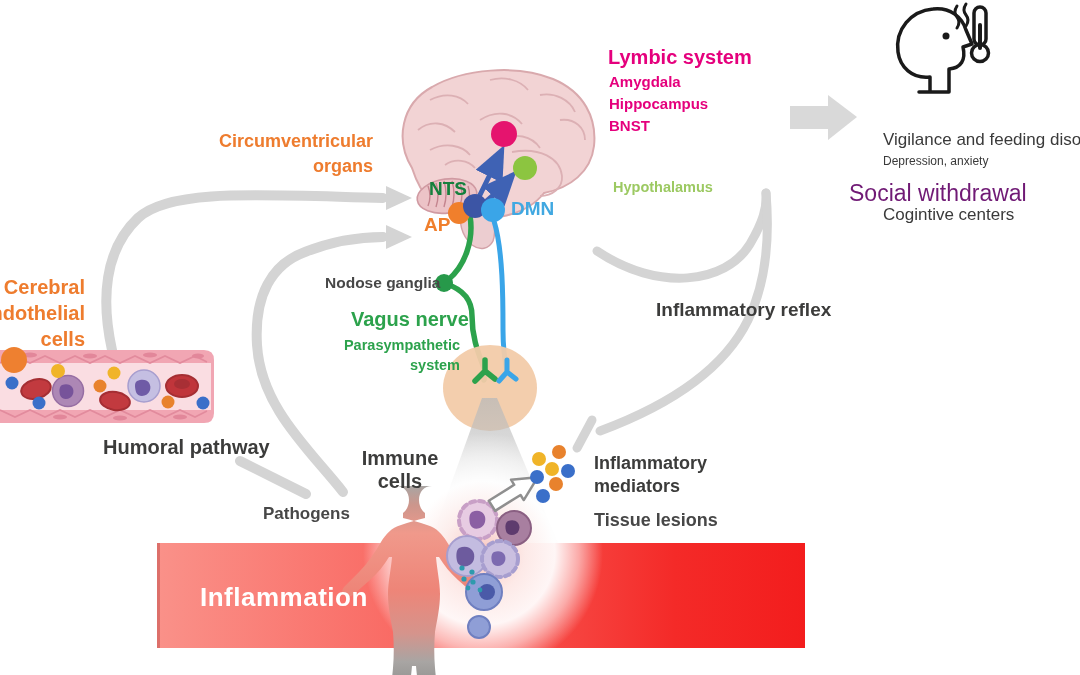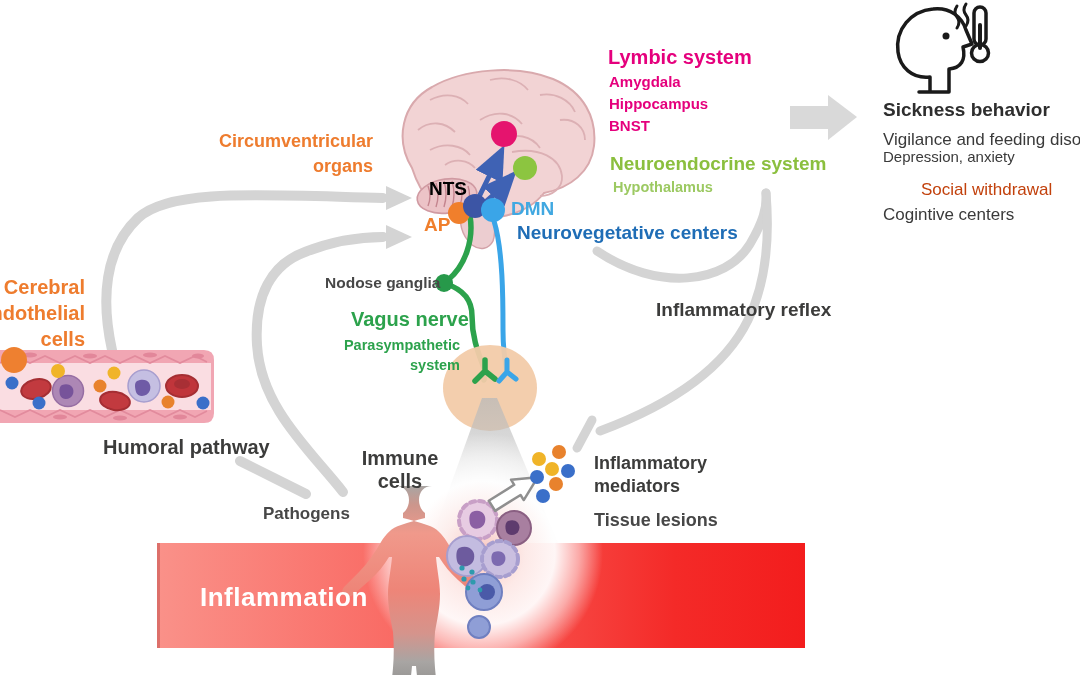--- a/index.html
+++ b/index.html
@@ -6,21 +6,21 @@
   #canvas{position:relative;width:1080px;height:675px;overflow:hidden;background:#fff;
           font-family:"Liberation Sans",sans-serif;}
   #art{position:absolute;left:0;top:0;}
   .lbl{position:absolute;line-height:1.15;white-space:nowrap;}
   .b{font-weight:bold;}
   .magenta{color:#e5007d;}
   .green{color:#8bbf3e;}
   .vgreen{color:#2ca24c;}
   .blue{color:#1f6db6;}
   .lblue{color:#41a8e1;}
-  .nblue{color:#000000;}
+  .nblue{color:#15803d;}
   .orange{color:#ee7c2e;}
   .dark{color:#3c3c3b;}
   .mid{color:#474747;font-weight:600;}
   .right{text-align:right;}
   .white{color:#ffffff;}
 </style>
 </head>
 <body>
 
 <div id="canvas">
@@ -249,24 +249,22 @@
     <circle cx="980" cy="53" r="8.5" stroke-width="3.5"></circle>
     <line x1="980" y1="25" x2="980" y2="48" stroke-width="4" stroke="#1a1a1a"></line>
   </g>
 </svg>
 
 <div class="lbl magenta b" style="left:608px;top:46px;font-size:20px;">Lymbic system</div>
 <div class="lbl magenta" style="left:609px;top:73px;font-size:15px;font-weight:700;">Amygdala</div>
 <div class="lbl magenta" style="left:609px;top:95px;font-size:15px;font-weight:600;">Hippocampus</div>
 <div class="lbl magenta" style="left:609px;top:117px;font-size:15px;font-weight:600;">BNST</div>
 
-<div class="lbl green b" style="left:610px;top:153px;font-size:19px;">Neuroendocrine system</div>
 <div class="lbl" style="left:613px;top:179px;font-size:14.5px;font-weight:600;color:#9cc962;">Hypothalamus</div>
 
-<div class="lbl blue b" style="left:517px;top:222px;font-size:19px;">Neurovegetative centers</div>
 
 <div class="lbl nblue b" style="left:429px;top:178px;font-size:19px;">NTS</div>
 <div class="lbl orange b" style="left:424px;top:214px;font-size:19px;color:#f07f2c;">AP</div>
 <div class="lbl lblue b" style="left:511px;top:198px;font-size:19px;">DMN</div>
 
 <div class="lbl orange b right" style="right:707px;top:131px;font-size:18px;">Circumventricular</div>
 <div class="lbl orange b right" style="right:707px;top:156px;font-size:18px;">organs</div>
 
 <div class="lbl orange b right" style="right:995px;top:276px;font-size:20px;">Cerebral</div>
 <div class="lbl orange b right" style="right:995px;top:302px;font-size:20px;">endothelial</div>
@@ -288,19 +286,18 @@
 <div class="lbl dark b" style="left:340px;top:447px;width:120px;text-align:center;font-size:20px;">Immune</div>
 <div class="lbl dark b" style="left:340px;top:470px;width:120px;text-align:center;font-size:20px;">cells</div>
 
 <div class="lbl dark b" style="left:594px;top:453px;font-size:18px;">Inflammatory</div>
 <div class="lbl dark b" style="left:594px;top:476px;font-size:18px;">mediators</div>
 
 <div class="lbl mid b" style="left:594px;top:510px;font-size:18px;">Tissue lesions</div>
 
 <div class="lbl white b" style="left:200px;top:583px;font-size:26px;letter-spacing:0.5px;">Inflammation</div>
 
-<div class="lbl b" style="left:883px;top:99px;font-size:19px;color:#2e2e2e;">Sickness behavior</div>
 <div class="lbl" style="left:883px;top:130px;font-size:17px;color:#3a3a3a;">Vigilance and feeding disorders</div>
-<div class="lbl" style="left:883px;top:148px;font-size:15px;color:#3a3a3a;">Depression, anxiety</div>
-<div class="lbl" style="left:921px;top:180px;font-size:17px;color:#c2410c;">Social withdrawal</div>
+<div class="lbl" style="left:883px;top:155px;font-size:12px;color:#3a3a3a;">Depression, anxiety</div>
+<div class="lbl" style="left:849px;top:180px;font-size:23px;color:#701a75;">Social withdrawal</div>
 <div class="lbl" style="left:883px;top:205px;font-size:17px;color:#3a3a3a;">Cogintive centers</div>
 
 </div>
 
 </body></html>

